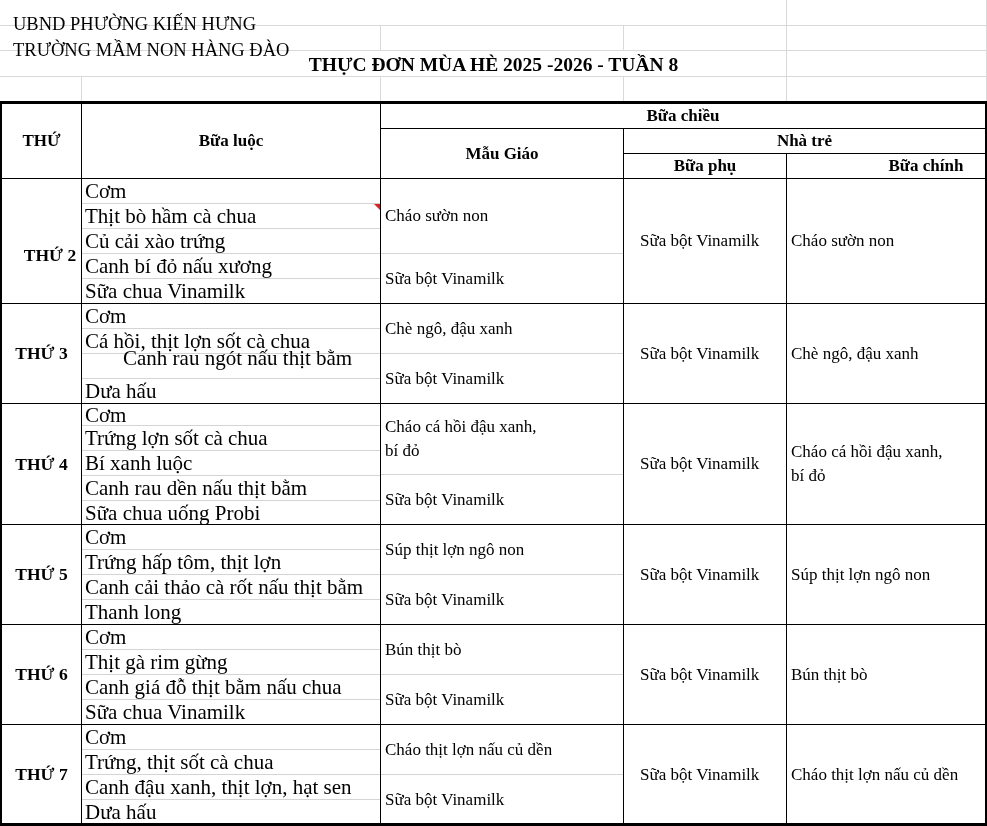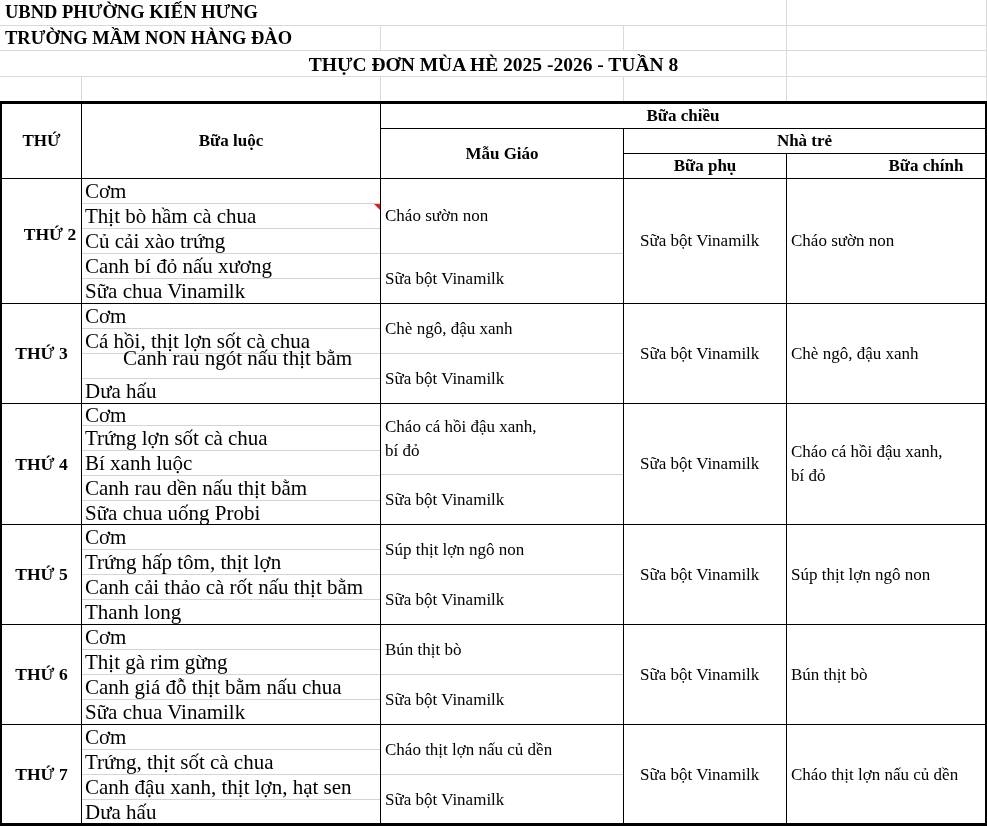--- a/index.html
+++ b/index.html
@@ -1,20 +1,20 @@
 <!DOCTYPE html>
 <html><head>
 <meta charset="utf-8">
 <style>
   html, body { margin:0; padding:0; background:#ffffff; }
   body { width:987px; height:826px; position:relative; overflow:hidden;
          font-family:"Liberation Serif", "DejaVu Serif", serif; color:#000; }
   .grid-line-h { position:absolute; left:0; width:987px; height:1px; background:#d9d9d9; }
   .grid-line-v { position:absolute; width:1px; background:#d9d9d9; }
-  .title-line { position:absolute; left:5px; font-weight:bold; font-size:18.5px; line-height:25px; }
+  .title-line { position:absolute; left:13px; font-weight:normal; font-size:18.5px; line-height:25px;margin-top:12px; }
   .main-title { position:absolute; left:0; width:987px; top:52px; text-align:center;
                 font-weight:bold; font-size:19.5px; line-height:25px; }
   .cell { position:absolute; box-sizing:border-box; }
   .hdr { font-weight:bold; font-size:17px; display:flex; align-items:center; justify-content:center; }
   .day { font-weight:bold; font-size:17.5px; display:flex; align-items:center; justify-content:center; }
   .vline { position:absolute; width:1px; background:#000; }
   .vline-thick { position:absolute; width:2px; background:#000; }
   .hline { position:absolute; height:1px; background:#000; }
   .hline-thick { position:absolute; height:3px; background:#000; }
   .lunch-item { position:absolute; left:85px; width:294px; font-size:21px; line-height:24px; white-space:nowrap; }
@@ -69,21 +69,21 @@
   <div class="cell hdr" style="left:2px; top:104px; width:79px; height:74px;">THỨ</div>
   <div class="cell hdr" style="left:82px; top:104px; width:298px; height:74px;">Bữa luộc</div>
   <div class="cell hdr" style="left:381px; top:104px; width:604px; height:24px;">Bữa chiều</div>
   <div class="cell hdr" style="left:381px; top:129px; width:242px; height:49px;">Mẫu Giáo</div>
   <div class="cell hdr" style="left:624px; top:129px; width:361px; height:24px;">Nhà trẻ</div>
   <div class="cell hdr" style="left:624px; top:154px; width:162px; height:24px;">Bữa phụ</div>
   <div class="cell hdr" style="left:827px; top:154px; width:198px; height:24px;">Bữa chính</div>
 </div>
 
 <div>
-  <div class="cell day" style="left:2px; top:172px; width:79px; height:124px;padding-left:17px;">THỨ 2</div>
+  <div class="cell day" style="left:2px; top:193px; width:79px; height:124px;padding-left:17px;">THỨ 2</div>
   <div class="lunch-sep" style="top:203px;"></div>
   <div class="lunch-sep" style="top:228px;"></div>
   <div class="lunch-sep" style="top:253px;"></div>
   <div class="lunch-sep" style="top:278px;"></div>
   <div class="lunch-item" style="top:179px;">Cơm</div>
   <div class="lunch-item" style="top:204px;">Thịt bò hầm cà chua</div>
   <div class="lunch-item" style="top:229px;">Củ cải xào trứng</div>
   <div class="lunch-item" style="top:254px;">Canh bí đỏ nấu xương</div>
   <div class="lunch-item" style="top:279px;">Sữa chua Vinamilk</div>
   <div class="comment-marker" style="left:374px; top:204px;"></div>

